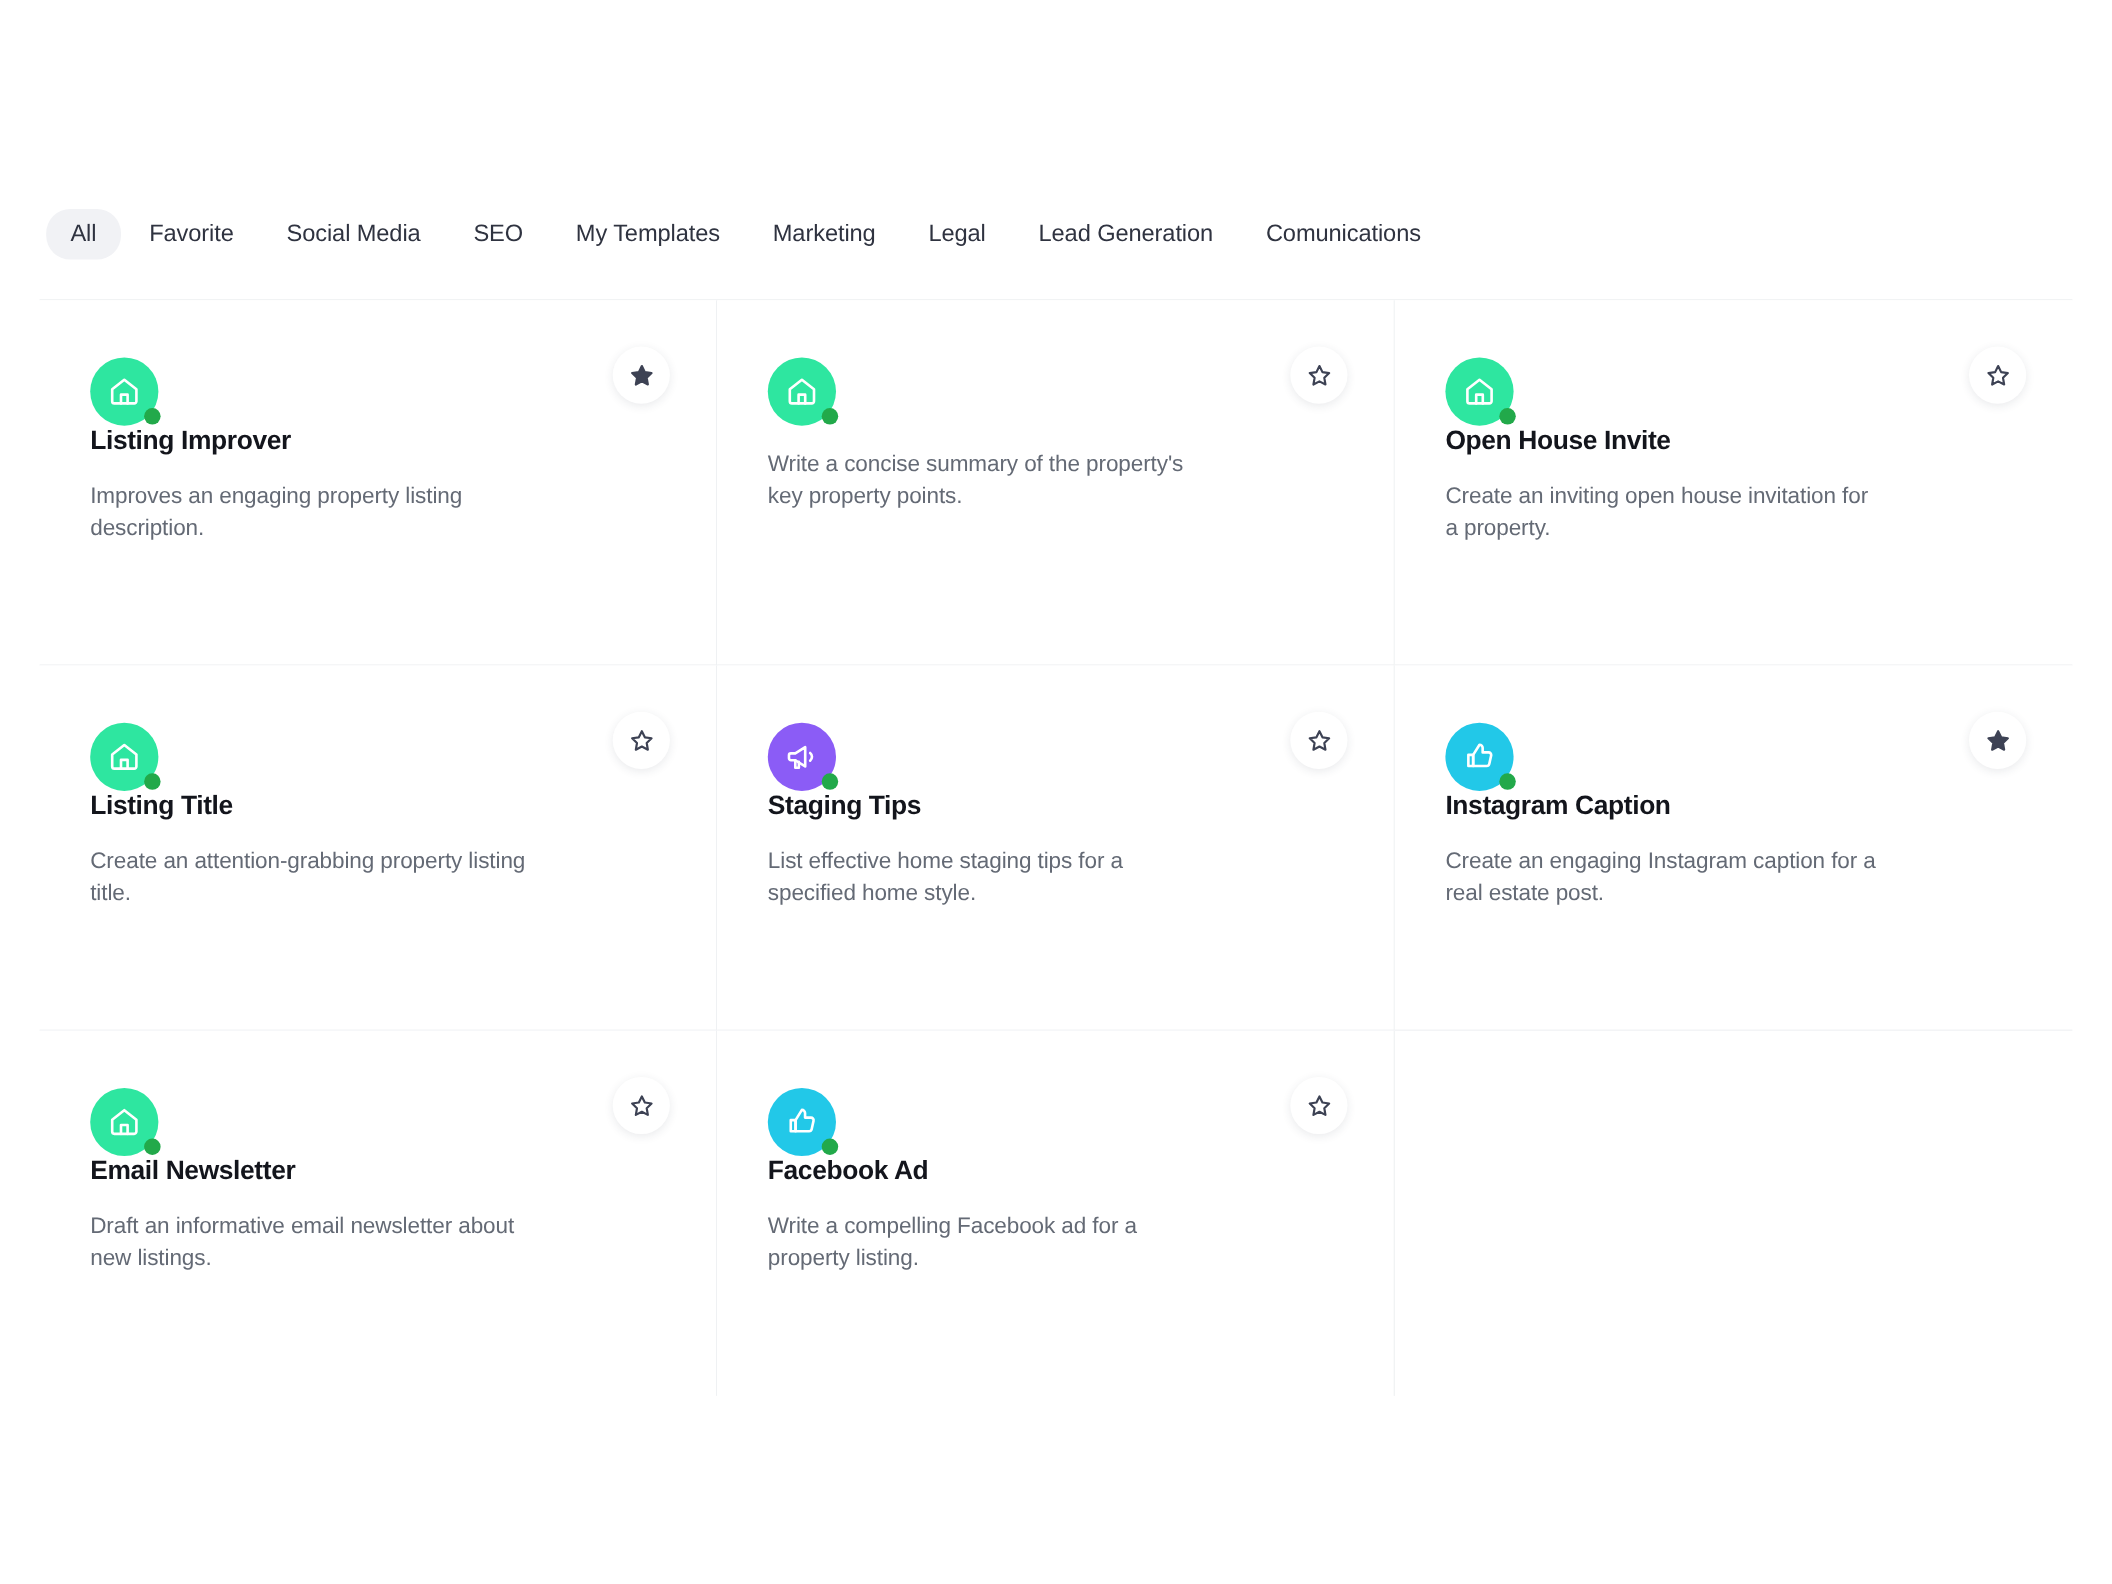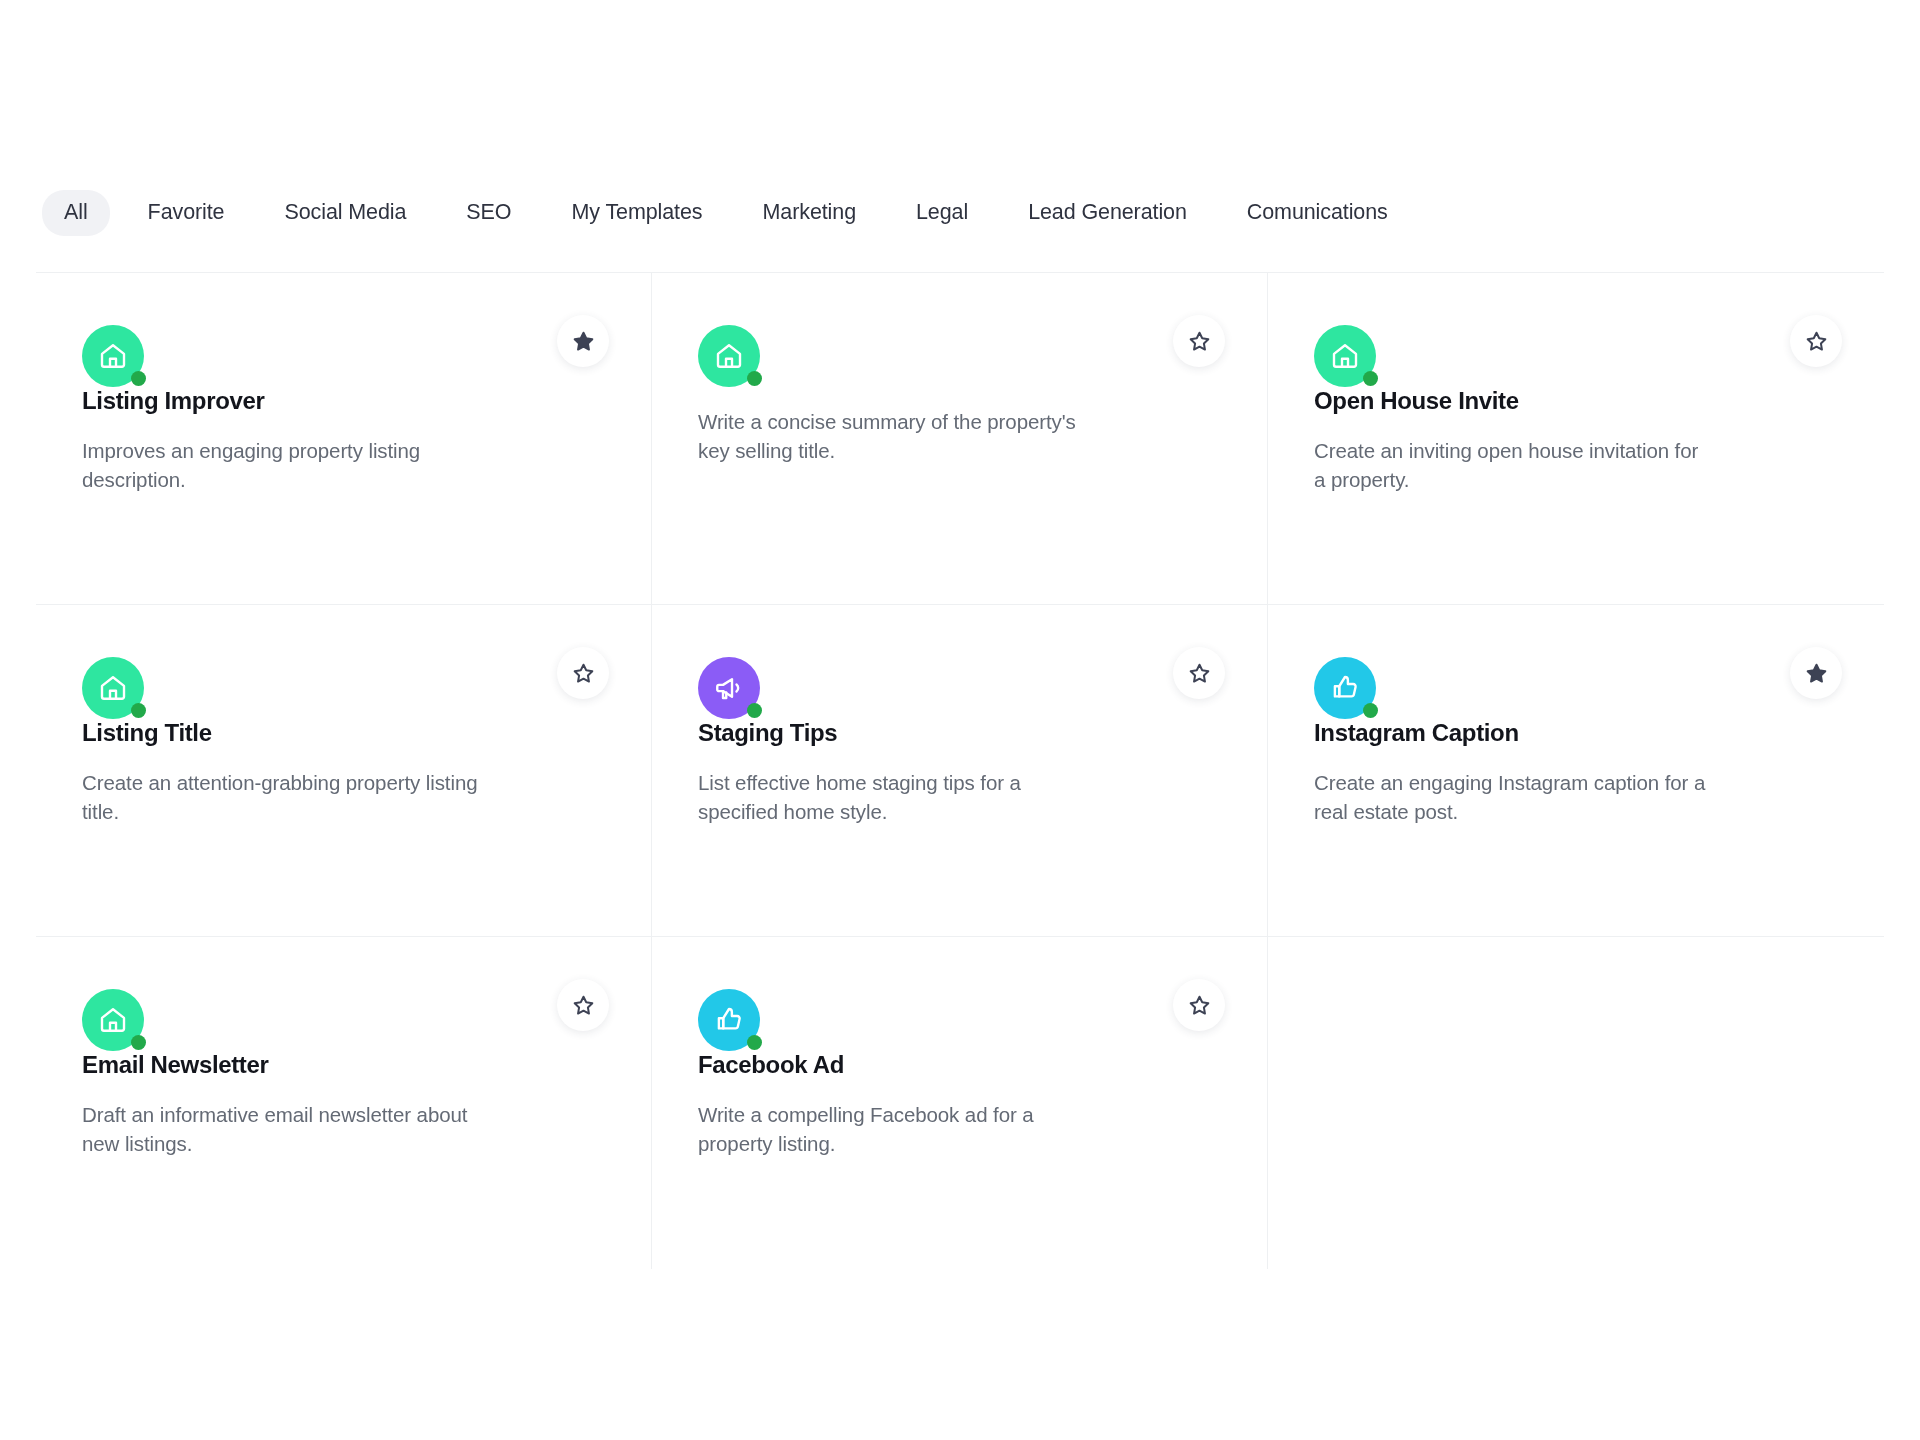--- a/index.html
+++ b/index.html
@@ -23,21 +23,21 @@
 
   
   .tabbar {
     position: absolute;
     top: 186px;
     left: 42px;
     right: 42px;
     height: 54px;
     display: flex;
     align-items: center;
-    gap: 16px;
+    gap: 4px;
   }
 
   .tab {
     font-size: 21.5px;
     line-height: 1;
     color: #2f3340;
     padding: 12px 22px;
     border-radius: 22px;
     white-space: nowrap;
     cursor: pointer;
@@ -179,21 +179,21 @@
               <path d="M9.6 20.6v-6.4h4.8v6.4"></path>
             </svg>
           </div>
           <span class="status-dot" style="background: rgb(34, 169, 74);"></span>
         </div>
         <button class="star-btn">
           <svg width="25" height="25" viewBox="0 0 24 24" fill="none" stroke="#3d4254" stroke-width="1.9" stroke-linecap="round" stroke-linejoin="round">
             <path d="M12 3.6l2.62 5.31 5.86.85-4.24 4.13 1 5.84L12 16.98l-5.24 2.75 1-5.84L3.52 9.76l5.86-.85z"></path>
           </svg>
         </button>
-        <div class="card-desc">Write a concise summary of the property's key selling title.</div>
+        <div class="card-desc">Write a concise summary of the property's key property points.</div>
       </div>
       <div class="card">
         <div class="icon-wrap">
           <div class="icon-circle" style="background: rgb(46, 230, 160);">
             <svg width="30" height="30" viewBox="0 0 24 24" fill="none" stroke="#ffffff" stroke-width="1.9" stroke-linecap="round" stroke-linejoin="round">
               <path d="M3.2 10.3 12 3.4l8.8 6.9V19a1.6 1.6 0 0 1-1.6 1.6H4.8A1.6 1.6 0 0 1 3.2 19z"></path>
               <path d="M9.6 20.6v-6.4h4.8v6.4"></path>
             </svg>
           </div>
           <span class="status-dot" style="background: rgb(34, 169, 74);"></span>

